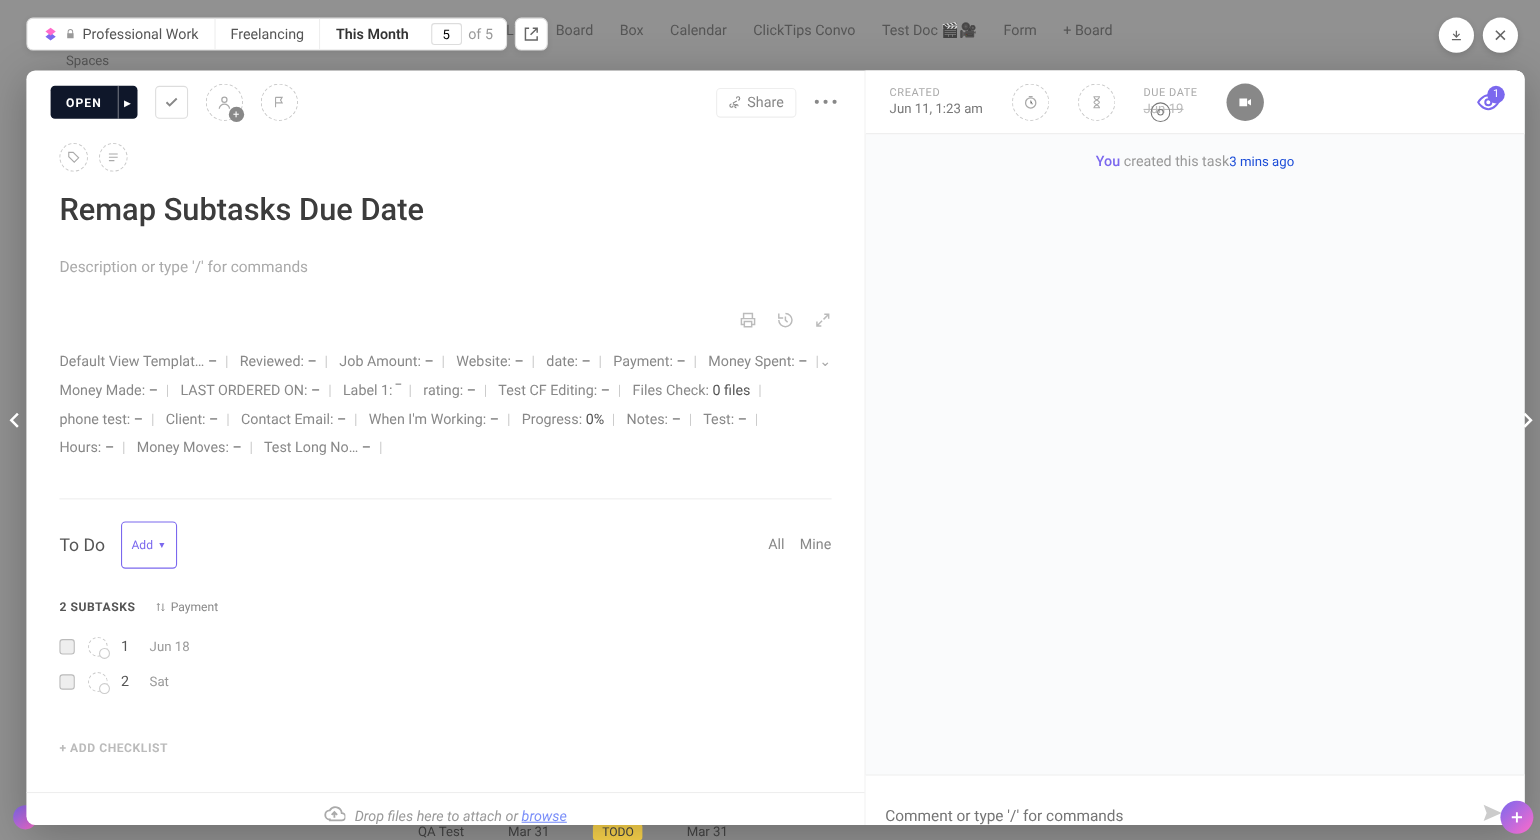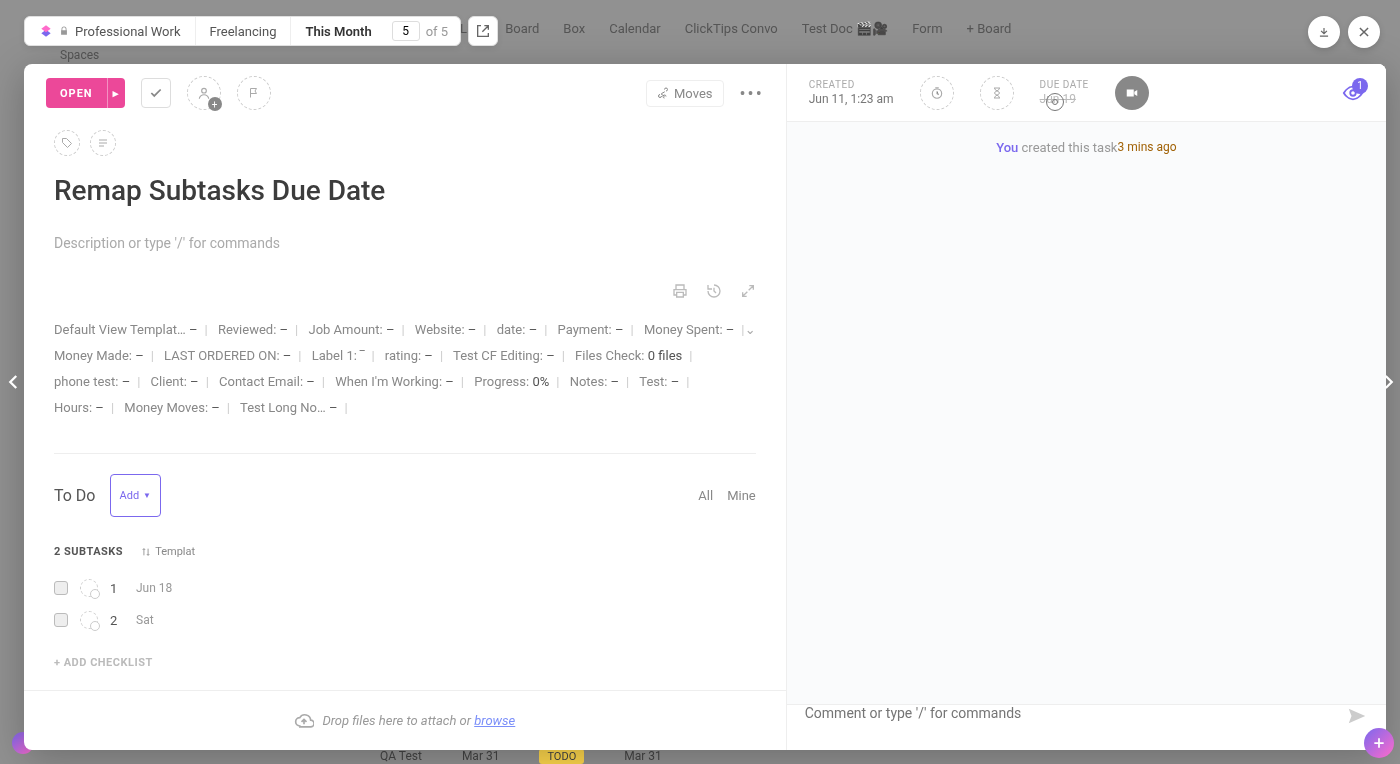--- a/index.html
+++ b/index.html
@@ -24,21 +24,21 @@
 
 .tr-btn{ position:absolute; top:16px; width:32px; height:32px; background:#fff; border-radius:50%; display:flex; align-items:center; justify-content:center; z-index:20; box-shadow:0 2px 6px rgba(0,0,0,0.15); color:#555;}
 .tr-min{ right:60px;} .tr-close{ right:20px;}
 
 
 .modal{ position:absolute; left:24px; right:14px; top:64px; bottom:14px; background:#fff; border-radius:8px; box-shadow:0 8px 40px rgba(0,0,0,0.25); display:flex; overflow:hidden; z-index:10;}
 .left{ flex:1 1 56%; display:flex; flex-direction:column; border-right:1px solid #eee; min-width:0;}
 .right{ flex:1 1 44%; display:flex; flex-direction:column; background:#fafbfc;}
 
 .toolbar{ height:58px; display:flex; align-items:center; padding:0 22px; gap:16px;}
-.status-btn{ display:flex; align-items:center; background:#ec4899; color:#fff; font-size:11px; font-weight:700; letter-spacing:1px; border-radius:4px; overflow:hidden;}
+.status-btn{ display:flex; align-items:center; background:#0f172a; color:#fff; font-size:11px; font-weight:700; letter-spacing:1px; border-radius:4px; overflow:hidden;}
 .status-btn .lbl{ padding:8px 14px;}
 .status-btn .drop{ width:18px; height:30px; display:flex; align-items:center; justify-content:center; border-left:1px solid rgba(255,255,255,0.4);}
 .check-btn{ width:30px;height:30px;border:1px solid #ddd;border-radius:4px;display:flex;align-items:center;justify-content:center;color:#888;}
 .dashed{ width:34px;height:34px;border:1.5px dashed #ccc;border-radius:50%;display:flex;align-items:center;justify-content:center;color:#aaa;position:relative;}
 .dashed .plus{position:absolute;bottom:-2px;right:-2px;width:14px;height:14px;border-radius:50%;background:#888;color:#fff;font-size:10px;display:flex;align-items:center;justify-content:center;}
 .toolbar .spacer{flex:1;}
 .share{ display:flex;align-items:center;gap:5px;color:#888;font-size:13px;border:1px solid #eee;border-radius:4px;padding:5px 10px;}
 .dots{ color:#888; font-size:18px; letter-spacing:2px;}
 
 .content{ padding:8px 30px 0 30px; flex:1; overflow:auto;}
@@ -64,40 +64,40 @@
 .sub-hdr .cnt{font-weight:700;letter-spacing:.5px;color:#555;}
 .sub-hdr .sort{display:flex;align-items:center;gap:4px;}
 .subtask{display:flex;align-items:center;gap:12px;padding:7px 0;font-size:13px;color:#555;}
 .subtask .box{width:14px;height:14px;border:1.5px solid #bbb;border-radius:3px;background:#eee;}
 .subtask .asg{width:18px;height:18px;border:1.2px dashed #ccc;border-radius:50%;position:relative;}
 .subtask .asg::after{content:'';position:absolute;right:-3px;bottom:-3px;width:8px;height:8px;border:1.2px solid #ccc;border-radius:50%;background:#fff;}
 .subtask .num{width:14px;}
 .subtask .date{color:#999;font-size:12px;}
 .new-sub{display:flex;align-items:center;gap:12px;padding:10px 12px;border:1px solid #eee;border-radius:4px;color:#bbb;font-size:13px;margin-top:8px;}
 .new-sub .box{width:12px;height:12px;border:1.5px solid #ddd;border-radius:2px;}
-.add-check{font-size:11px;font-weight:700;letter-spacing:.5px;color:#bbb;margin-top:20px;}
-
-.dropzone{height:60px;border-top:1px solid #eee;display:flex;align-items:center;justify-content:center;gap:8px;color:#999;font-size:13px;font-style:italic;}
+.add-check{font-size:11px;font-weight:700;letter-spacing:.5px;color:#bbb;margin-top:38px;}
+
+.dropzone{height:30px;border-top:1px solid #eee;display:flex;align-items:flex-end;justify-content:center;gap:8px;color:#999;font-size:13px;font-style:italic;}
 .dropzone a{color:#7b8ff9;text-decoration:underline;}
 
 
 .rtop{height:58px;display:flex;align-items:center;padding:0 22px;gap:26px;background:#fff;border-bottom:1px solid #eee;}
 .meta{font-size:10px;color:#aaa;letter-spacing:.5px;}
 .meta .val{font-size:12px;color:#777;letter-spacing:0;margin-top:2px;}
 .icon-c{width:34px;height:34px;border:1.5px dashed #ccc;border-radius:50%;display:flex;align-items:center;justify-content:center;color:#aaa;}
 .solid-c{width:34px;height:34px;border-radius:50%;background:#888;display:flex;align-items:center;justify-content:center;color:#fff;}
 .rtop .flex{flex:1;}
 .watch{position:relative;color:#7b68ee;}
 .watch .badge{position:absolute;top:-4px;right:-4px;width:16px;height:16px;border-radius:50%;background:#7b68ee;color:#fff;font-size:10px;display:flex;align-items:center;justify-content:center;}
 
 .activity{flex:1;padding:18px 22px;font-size:13px;color:#999;display:flex;justify-content:center;}
 .activity .you{color:#7b68ee;font-weight:500;}
-.activity .time{color:#a16207;font-size:12px;}
-
-.comment{height:46px;border-top:1px solid #eee;display:flex;align-items:flex-start;padding:0 18px;background:#fff;}
+.activity .time{color:#1d4ed8;font-size:12px;}
+
+.comment{height:46px;border-top:1px solid #eee;display:flex;align-items:flex-end;padding:0 18px;background:#fff;}
 .comment input{flex:1;border:none;outline:none;font-size:14px;color:#555;}
 .comment .send{color:#ccc;}
 
 .nav-arrow{position:absolute;top:50%;transform:translateY(-50%);width:24px;height:24px;color:#fff;z-index:30;display:flex;align-items:center;justify-content:center;}
 .nav-left{left:2px;}
 
 .fab{position:absolute;bottom:6px;right:6px;width:30px;height:30px;border-radius:50%;background:linear-gradient(135deg,#7b68ee,#ff6bcb);display:flex;align-items:center;justify-content:center;color:#fff;z-index:40;}
 .cursor-ring{position:absolute;width:18px;height:18px;border:1.5px solid #777;border-radius:50%;}
 .cursor-ring::after{content:'';position:absolute;inset:5px;border:1.5px solid #777;border-radius:50%;}
 .logo-dot{position:absolute;bottom:10px;left:12px;width:22px;height:22px;border-radius:50%;background:linear-gradient(135deg,#7b68ee,#ff6bcb);z-index:5;}
@@ -214,21 +214,21 @@
       <div class="dashed">
         <svg width="12" height="12" viewBox="0 0 24 24">
             <path fill="none" stroke="#aaa" stroke-width="2" d="M5 3v18M5 3h12l-3 5 3 5H5"></path>
           </svg>
       </div>
       <div class="spacer"></div>
       <div class="share">
         <svg width="12" height="12" viewBox="0 0 24 24">
             <path fill="none" stroke="#888" stroke-width="2" d="M18 8a3 3 0 10-3-3M6 15a3 3 0 103 3M18 19a3 3 0 10-3 3M8.5 13.5l7-4M8.5 14.5l7 4"></path>
           </svg>
-        <span>Moves</span>
+        <span>Share</span>
       </div>
       <div class="dots">•••</div>
     </div>
 
     <div class="content">
       <div class="mini-icons">
         <div class="dashed" style="border-style:dashed;">
           <svg width="12" height="12" viewBox="0 0 24 24">
               <path fill="none" stroke="#aaa" stroke-width="2" d="M3 3h8l10 10-8 8L3 11z"></path>
             </svg>
@@ -272,21 +272,21 @@
         <div class="flex"></div>
         <span class="tab">All</span>
         <span class="tab">Mine</span>
       </div>
       <div class="sub-hdr">
         <span class="cnt">2 SUBTASKS</span>
         <span class="sort">
           <svg width="10" height="10" viewBox="0 0 24 24">
               <path fill="none" stroke="#888" stroke-width="2" d="M7 4v16M4 7l3-3 3 3M17 20V4m3 13l-3 3-3-3"></path>
             </svg>
-          <span>Templat</span>
+          <span>Payment</span>
         </span>
       </div>
       <div id="subtasks">
           <div class="subtask">
      <span class="box"></span>
      <span class="asg"></span>
      <span class="num">1</span>
      <span class="date">Jun 18</span>
    </div>
           <div class="subtask">

